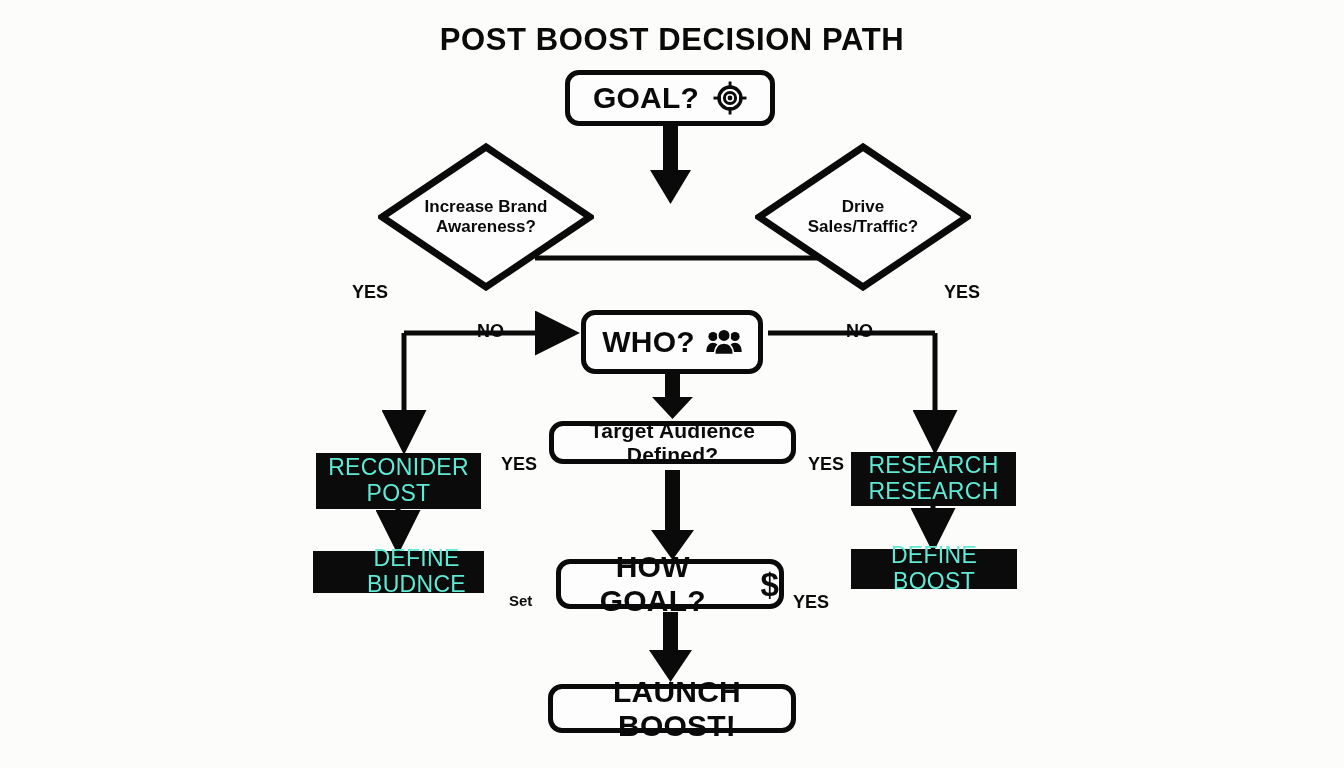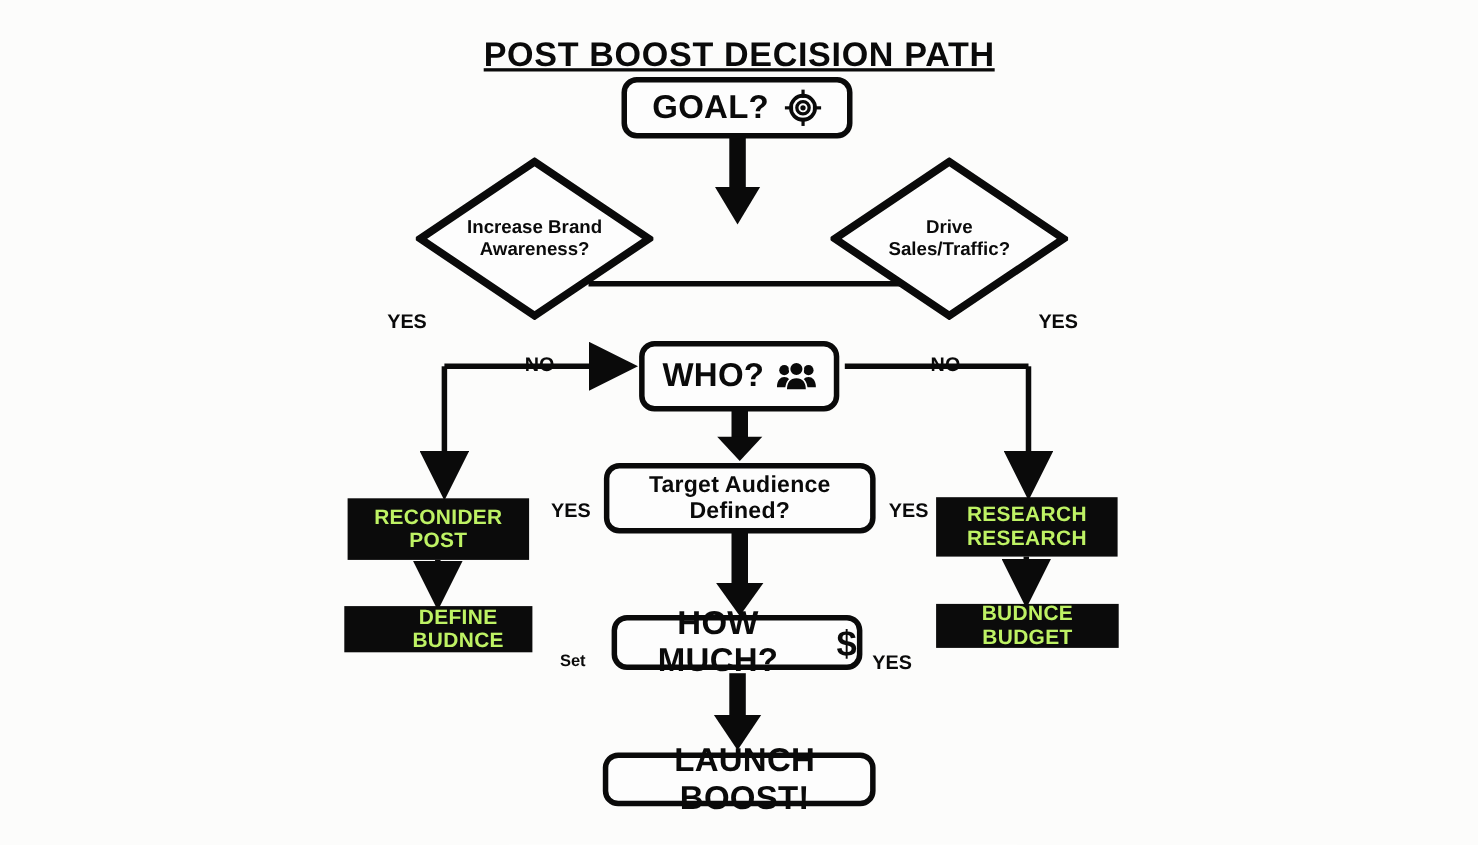--- a/index.html
+++ b/index.html
@@ -38,23 +38,23 @@
     border-radius: 14px;
     font-weight: bold;
     letter-spacing: 0.2px;
   }
   .rbox-lg { font-size: 30px; }
   .rbox-md { font-size: 21px; }
 
   
   .kbox {
     background: #0b0b0b;
-    color: #bef264;
-    font-weight: bold;
-    font-size: 19px;
+    color: #5eead4;
+    font-weight: normal;
+    font-size: 23px;
     line-height: 1.12;
     letter-spacing: 0.3px;
   }
 
   
   .diamond {
     background: transparent;
   }
   .diamond .dshape {
     position: absolute;
@@ -145,21 +145,21 @@
         <rect x="665" y="470" width="15" height="70"></rect>
         <path d="M651,530 L694,530 L672.5,560 Z"></path>
       </g>
       <g>
         <rect x="663" y="612" width="15" height="48"></rect>
         <path d="M649,650 L692,650 L670.5,682 Z"></path>
       </g>
     </g>
   </svg>
 
-  <div class="title" style="top:32px;text-decoration:underline;">POST BOOST DECISION PATH</div>
+  <div class="title" style="top:22px;">POST BOOST DECISION PATH</div>
 
   <div class="node diamond" style="left:378px; top:143px; width:216px; height:148px;">
     <svg class="dshape" viewBox="0 0 216 148" preserveAspectRatio="none">
       <polygon points="108,4 212,74 108,144 4,74" fill="#fdfdfd" stroke="#0a0a0a" stroke-width="7"></polygon>
     </svg>
     <div class="dlabel">
       <span>Increase Brand</span><br>
       <span>Awareness?</span>
     </div>
   </div>
@@ -201,21 +201,21 @@
         <circle cx="7" cy="8.5" r="4.6" fill="#0a0a0a"></circle>
         <path d="M0.3,24 C0.3,17.8 3.4,14.8 7,14.8 C10.6,14.8 13.7,17.8 13.7,24 Z" fill="#0a0a0a"></path>
         <circle cx="29" cy="8.5" r="4.6" fill="#0a0a0a"></circle>
         <path d="M22.3,24 C22.3,17.8 25.4,14.8 29,14.8 C32.6,14.8 35.7,17.8 35.7,24 Z" fill="#0a0a0a"></path>
         <circle cx="18" cy="7.4" r="6.3" fill="#0a0a0a" stroke="#fdfdfd" stroke-width="1.6"></circle>
         <path d="M8.6,26.6 C8.6,18.6 12.7,15 18,15 C23.3,15 27.4,18.6 27.4,26.6 Z" fill="#0a0a0a" stroke="#fdfdfd" stroke-width="1.6"></path>
       </svg>
     </span>
   </div>
 
-  <div class="node rbox rbox-md" style="left:549px; top:421px; width:247px; height:64px;justify-content:center;">
+  <div class="node rbox rbox-md" style="left:549px; top:421px; width:247px; height:43px;justify-content:center;">
     <span class="label-txt">Target Audience Defined?</span>
   </div>
   <div class="edgelabel" style="left:501px; top:434px;">YES</div>
   <div class="edgelabel" style="left:808px; top:434px;">YES</div>
 
   <div class="node kbox" style="left:316px; top:453px; width:165px; height:56px;">
     <div>
       <span>RECONIDER</span><br>
       <span>POST</span>
     </div>
@@ -224,25 +224,25 @@
     <span>DEFINE BUDNCE</span>
   </div>
 
   <div class="node kbox" style="left:851px; top:452px; width:165px; height:54px;">
     <div>
       <span>RESEARCH</span><br>
       <span>RESEARCH</span>
     </div>
   </div>
   <div class="node kbox" style="left:851px; top:549px; width:166px; height:40px;">
-    <span>BUDNCE BUDGET</span>
+    <span>DEFINE BOOST</span>
   </div>
 
   <div class="node rbox rbox-lg" style="left:556px; top:559px; width:228px; height:50px;">
-    <span class="label-txt">HOW MUCH?</span>
+    <span class="label-txt">HOW GOAL?</span>
     <span class="icon dollar" style="margin-left:16px;">$</span>
   </div>
   <div class="edgelabel small" style="left:509px; top:572px;">Set</div>
   <div class="edgelabel" style="left:793px; top:572px;">YES</div>
 
   <div class="node rbox rbox-lg" style="left:548px; top:684px; width:248px; height:49px;padding-left:10px;">
     <span class="label-txt">LAUNCH BOOST!</span>
   </div>
 
 </div>

